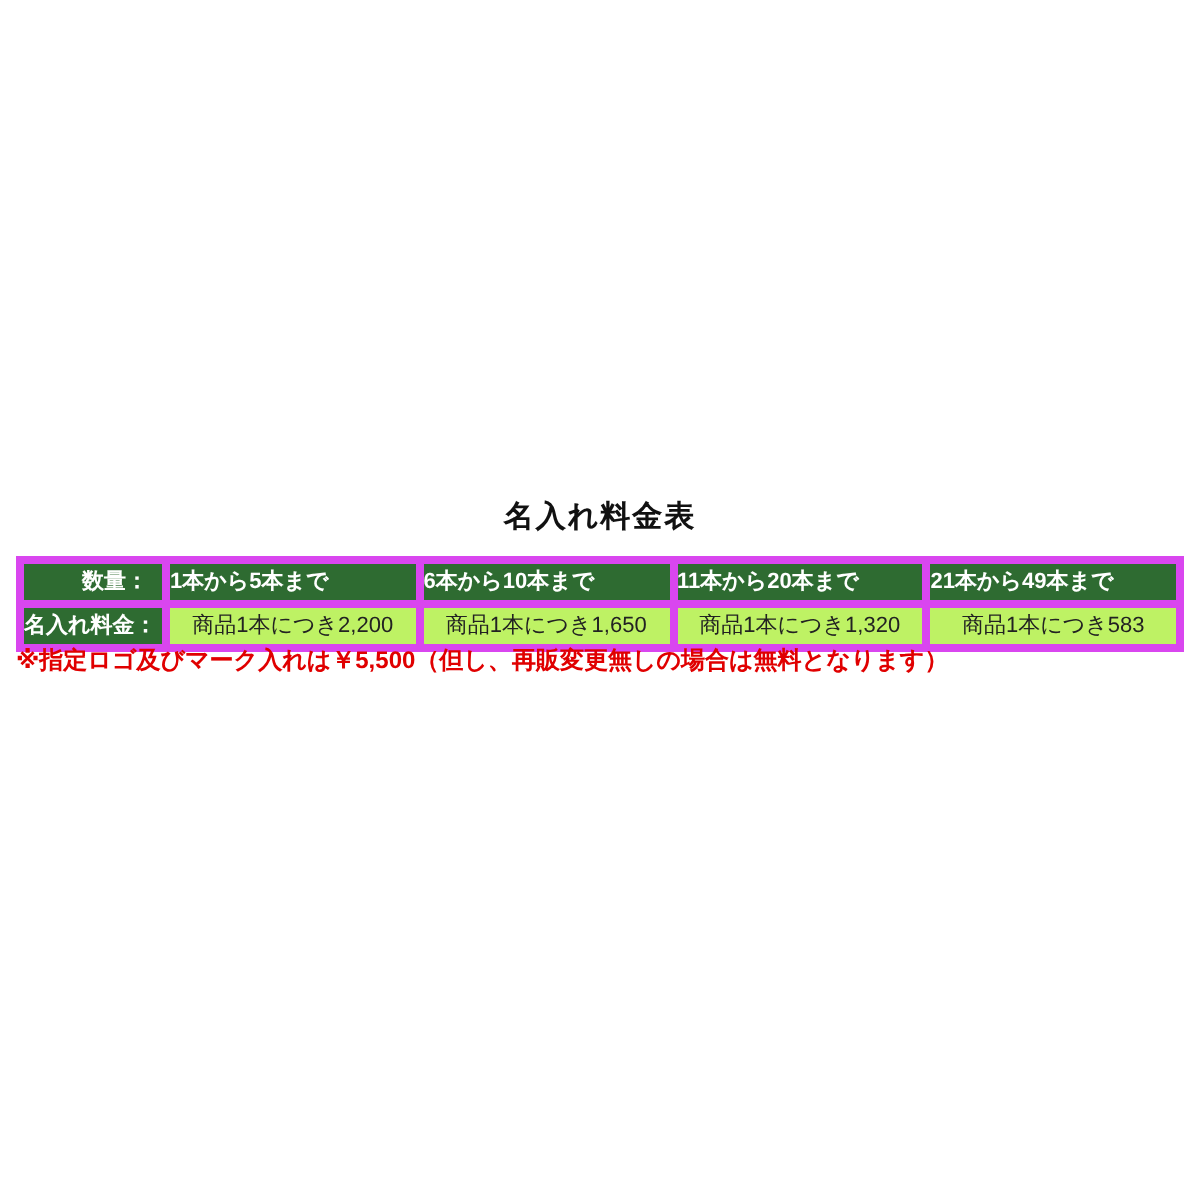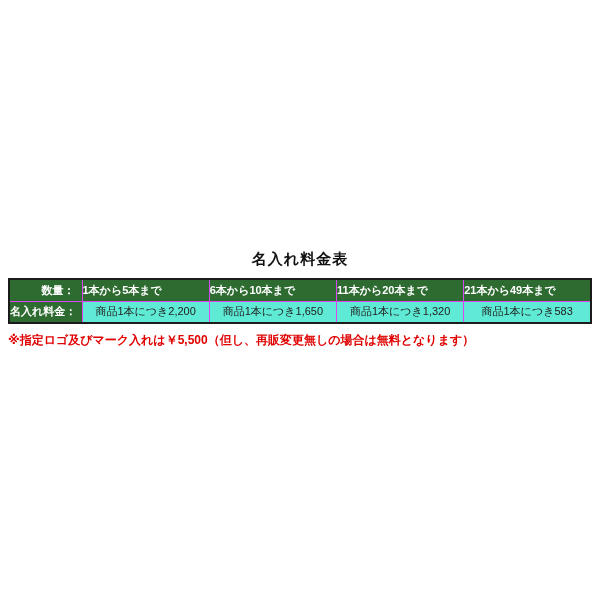--- a/index.html
+++ b/index.html
@@ -28,21 +28,21 @@
   table.price-table {
     position: absolute;
     top: 278px; left: 8px;
     width: 584px;
     border-collapse: collapse;
     table-layout: fixed;
     border: 2px solid #1b1b1b;
   }
   .price-table col.label-col { width: 73px; }
   .price-table th, .price-table td {
-    border: 1px solid #d946ef;
+    border: 4px solid #d946ef;
     height: 22px;
     font-size: 11px;
     line-height: 1;
     vertical-align: middle;
     padding: 0 0;
     white-space: nowrap;
     overflow: hidden;
   }
   .price-table .green-cell {
     background: #2e6b31;
@@ -50,28 +50,28 @@
     font-weight: bold;
   }
   .price-table .row-label {
     text-align: right;
     padding-right: 7px;
   }
   .price-table .col-head {
     text-align: left;
   }
   .price-table .price-cell {
-    background: #5eead4;
+    background: #bef264;
     color: #222222;
     font-weight: normal;
     text-align: center;
   }
   .note-text {
     position: absolute;
-    top: 332px; left: 8px;
+    top: 322px; left: 8px;
     width: 584px;
     font-size: 12px;
     font-weight: bold;
     color: #e00000;
     line-height: 16px;
     white-space: nowrap;
   }
 </style>
 </head>
 <body>

